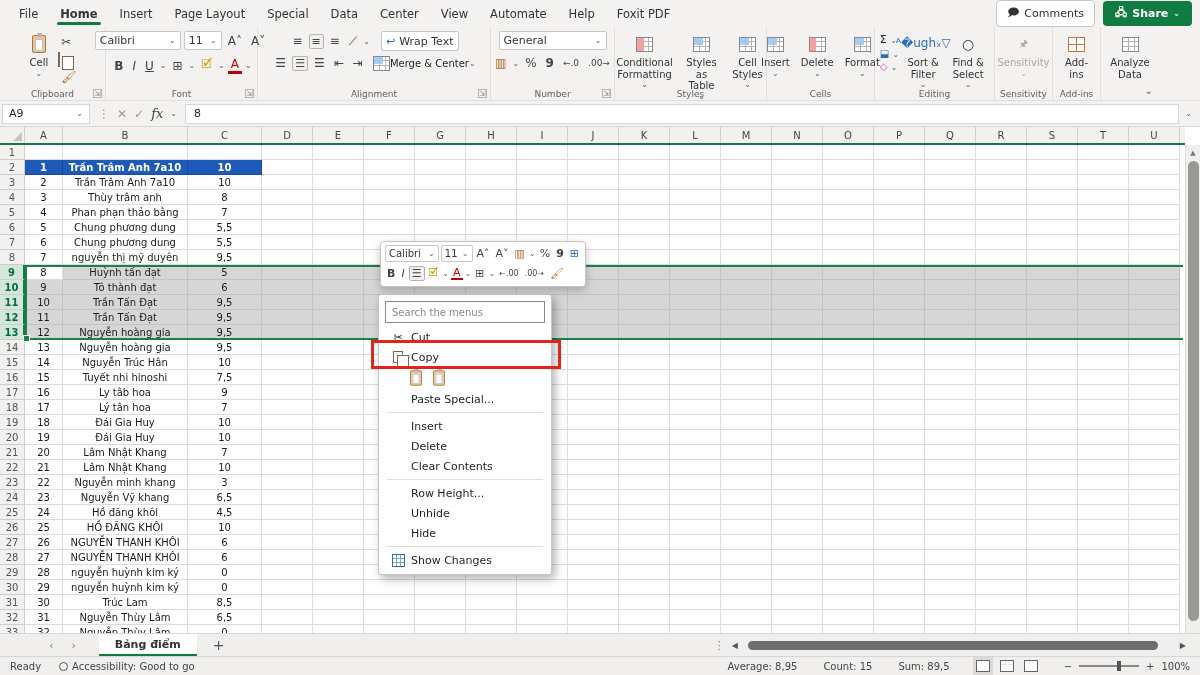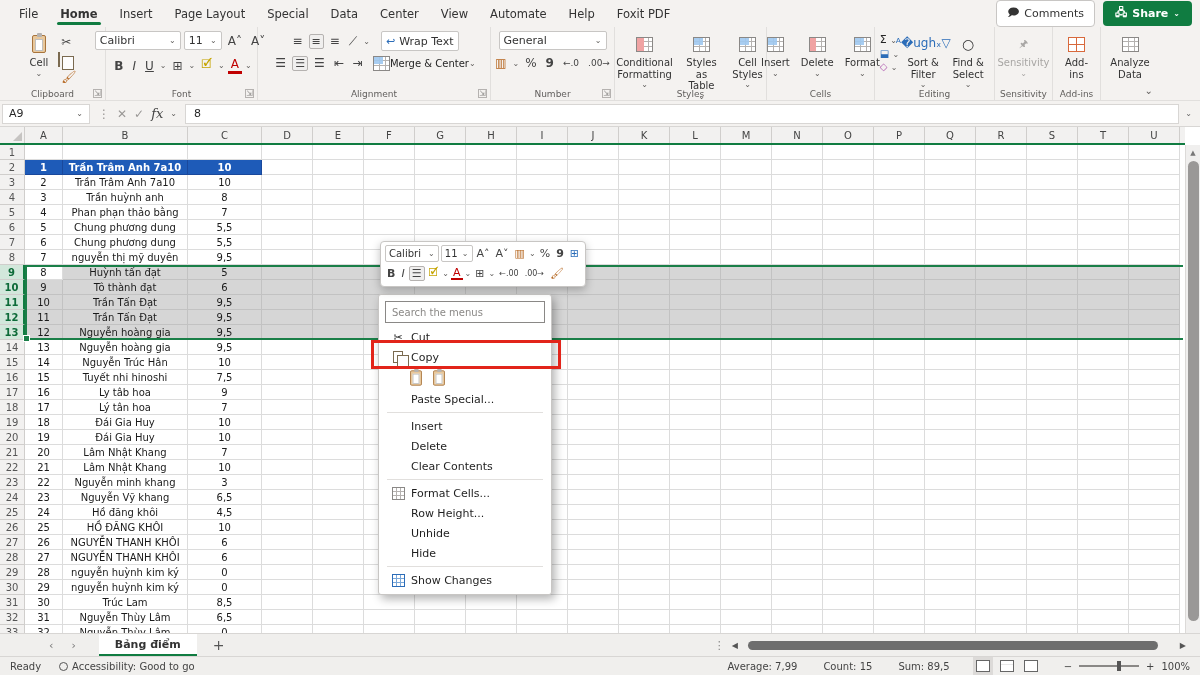--- a/index.html
+++ b/index.html
@@ -472,21 +472,21 @@
         <div class="cell" style="width: 51px;"></div>
         <div class="cell" style="width: 51px;"></div>
         <div class="cell" style="width: 51px;"></div>
         <div class="cell" style="width: 51px;"></div>
         <div class="cell" style="width: 51px;"></div>
         <div class="cell" style="width: 51px;"></div>
       </div>
       <div class="grow">
         <div class="rowhead">4</div>
         <div class="cell" style="width: 38px;">3</div>
-        <div class="cell" style="width: 125px;">Trần huỳnh anh</div>
+        <div class="cell" style="width: 125px;">Thùy trâm anh</div>
         <div class="cell" style="width: 74px;">8</div>
         <div class="cell" style="width: 51px;"></div>
         <div class="cell" style="width: 51px;"></div>
         <div class="cell" style="width: 51px;"></div>
         <div class="cell" style="width: 51px;"></div>
         <div class="cell" style="width: 51px;"></div>
         <div class="cell" style="width: 51px;"></div>
         <div class="cell" style="width: 51px;"></div>
         <div class="cell" style="width: 51px;"></div>
         <div class="cell" style="width: 51px;"></div>
@@ -1269,26 +1269,20 @@
       <div class="ctxitem">
         <span class="ctxicon"></span>
         <span class="lbl">Delete</span>
       </div>
       <div class="ctxitem">
         <span class="ctxicon"></span>
         <span class="lbl">Clear Contents</span>
       </div>
       <div class="ctxsep"></div>
       <div class="ctxitem">
-        <span class="ctxicon">
-          <span class="i-grid"></span>
-        </span>
-        <span class="lbl">Format Cells...</span>
-      </div>
-      <div class="ctxitem">
         <span class="ctxicon"></span>
         <span class="lbl">Row Height...</span>
       </div>
       <div class="ctxitem">
         <span class="ctxicon"></span>
         <span class="lbl">Unhide</span>
       </div>
       <div class="ctxitem">
         <span class="ctxicon"></span>
         <span class="lbl">Hide</span>
@@ -1320,21 +1314,21 @@
     <span class="harr">▶</span>
   </div>
 </div>
 
 <div class="statusbar">
   <div class="sb-left">
     <span>Ready</span>
     <span><span class="accico"></span><span>Accessibility: Good to go</span></span>
   </div>
   <div class="sb-right">
-    <span>Average: 7,99</span>
+    <span>Average: 8,95</span>
     <span>Count: 15</span>
     <span>Sum: 89,5</span>
     <div class="viewics">
       <span class="vic active"></span>
       <span class="vic pl"></span>
       <span class="vic"></span>
     </div>
     <div class="zoomer">
       <span>−</span>
       <div class="ztrack">

